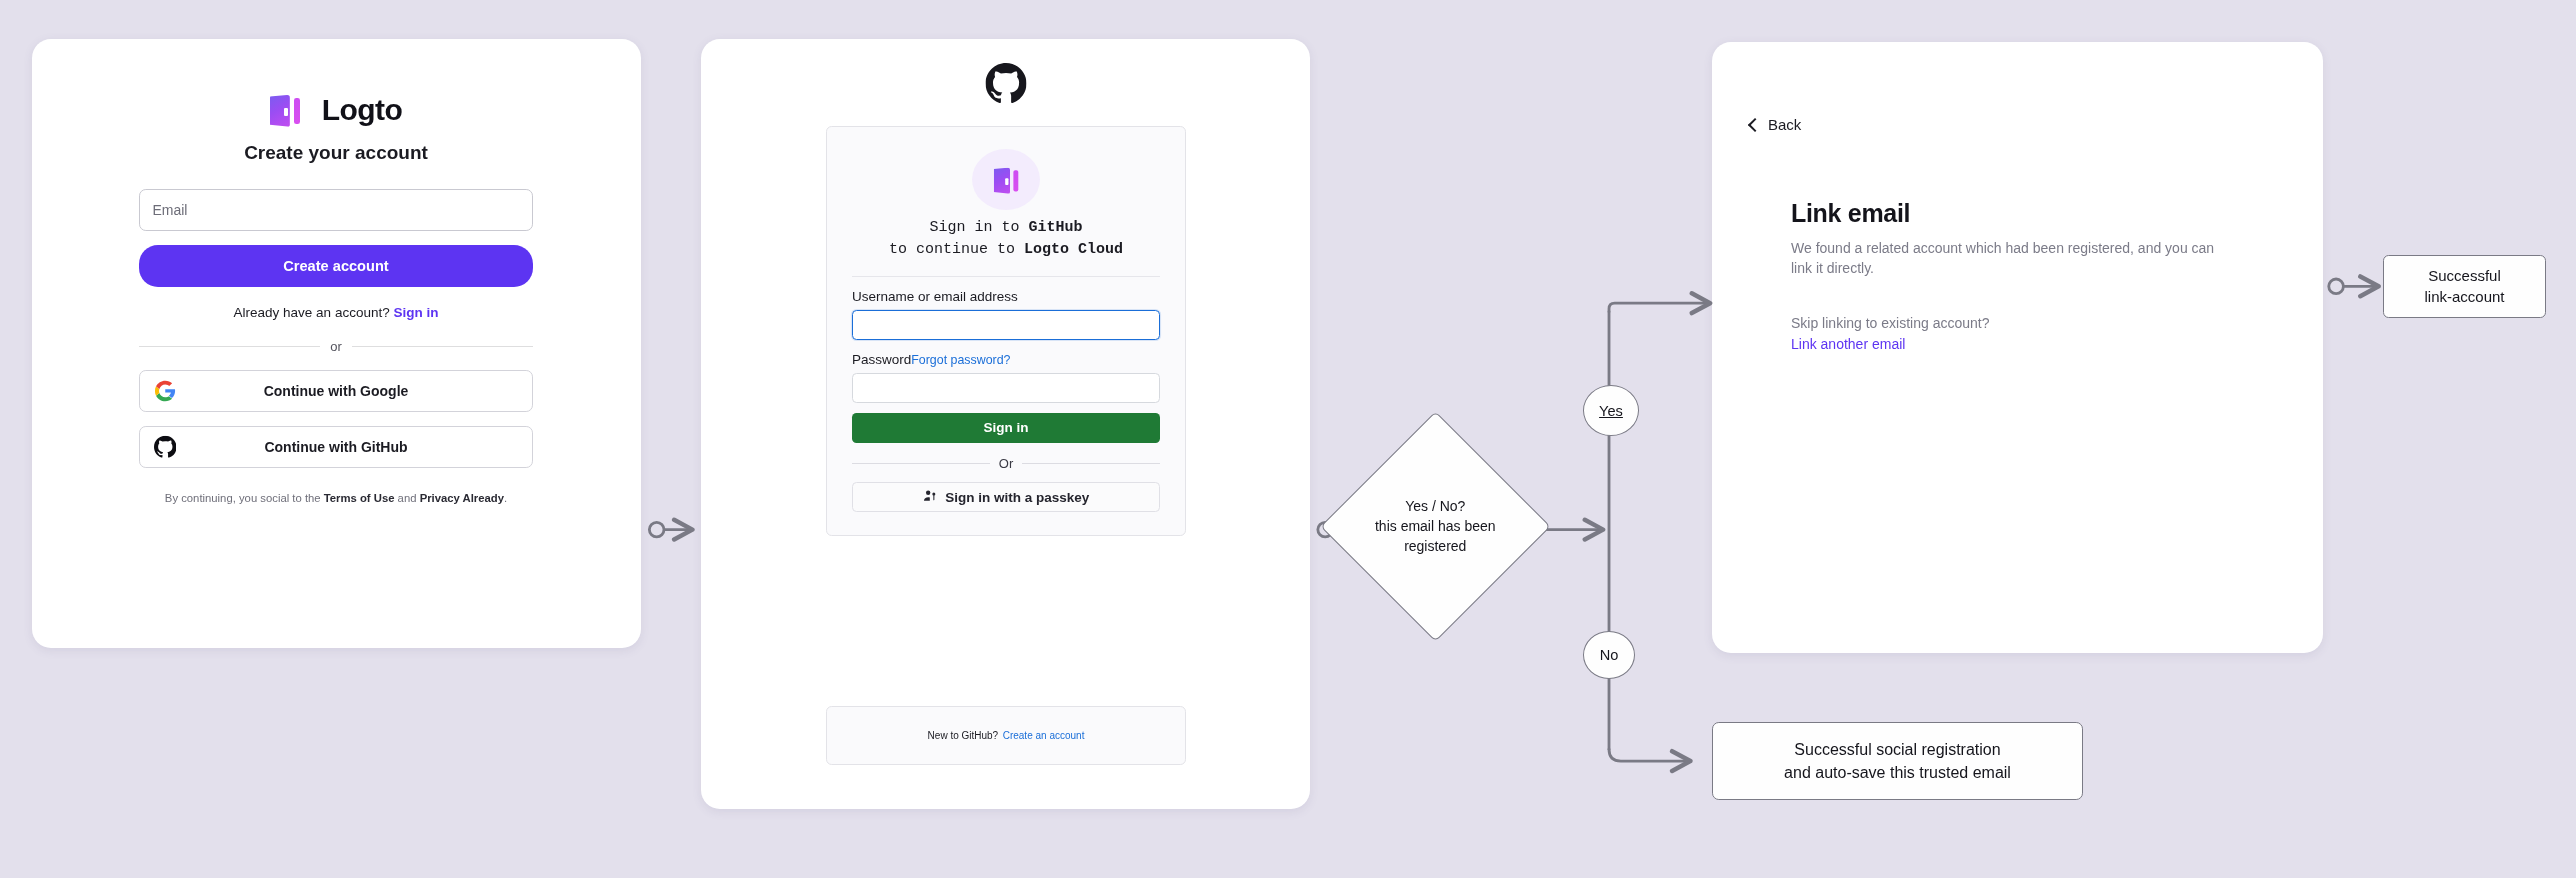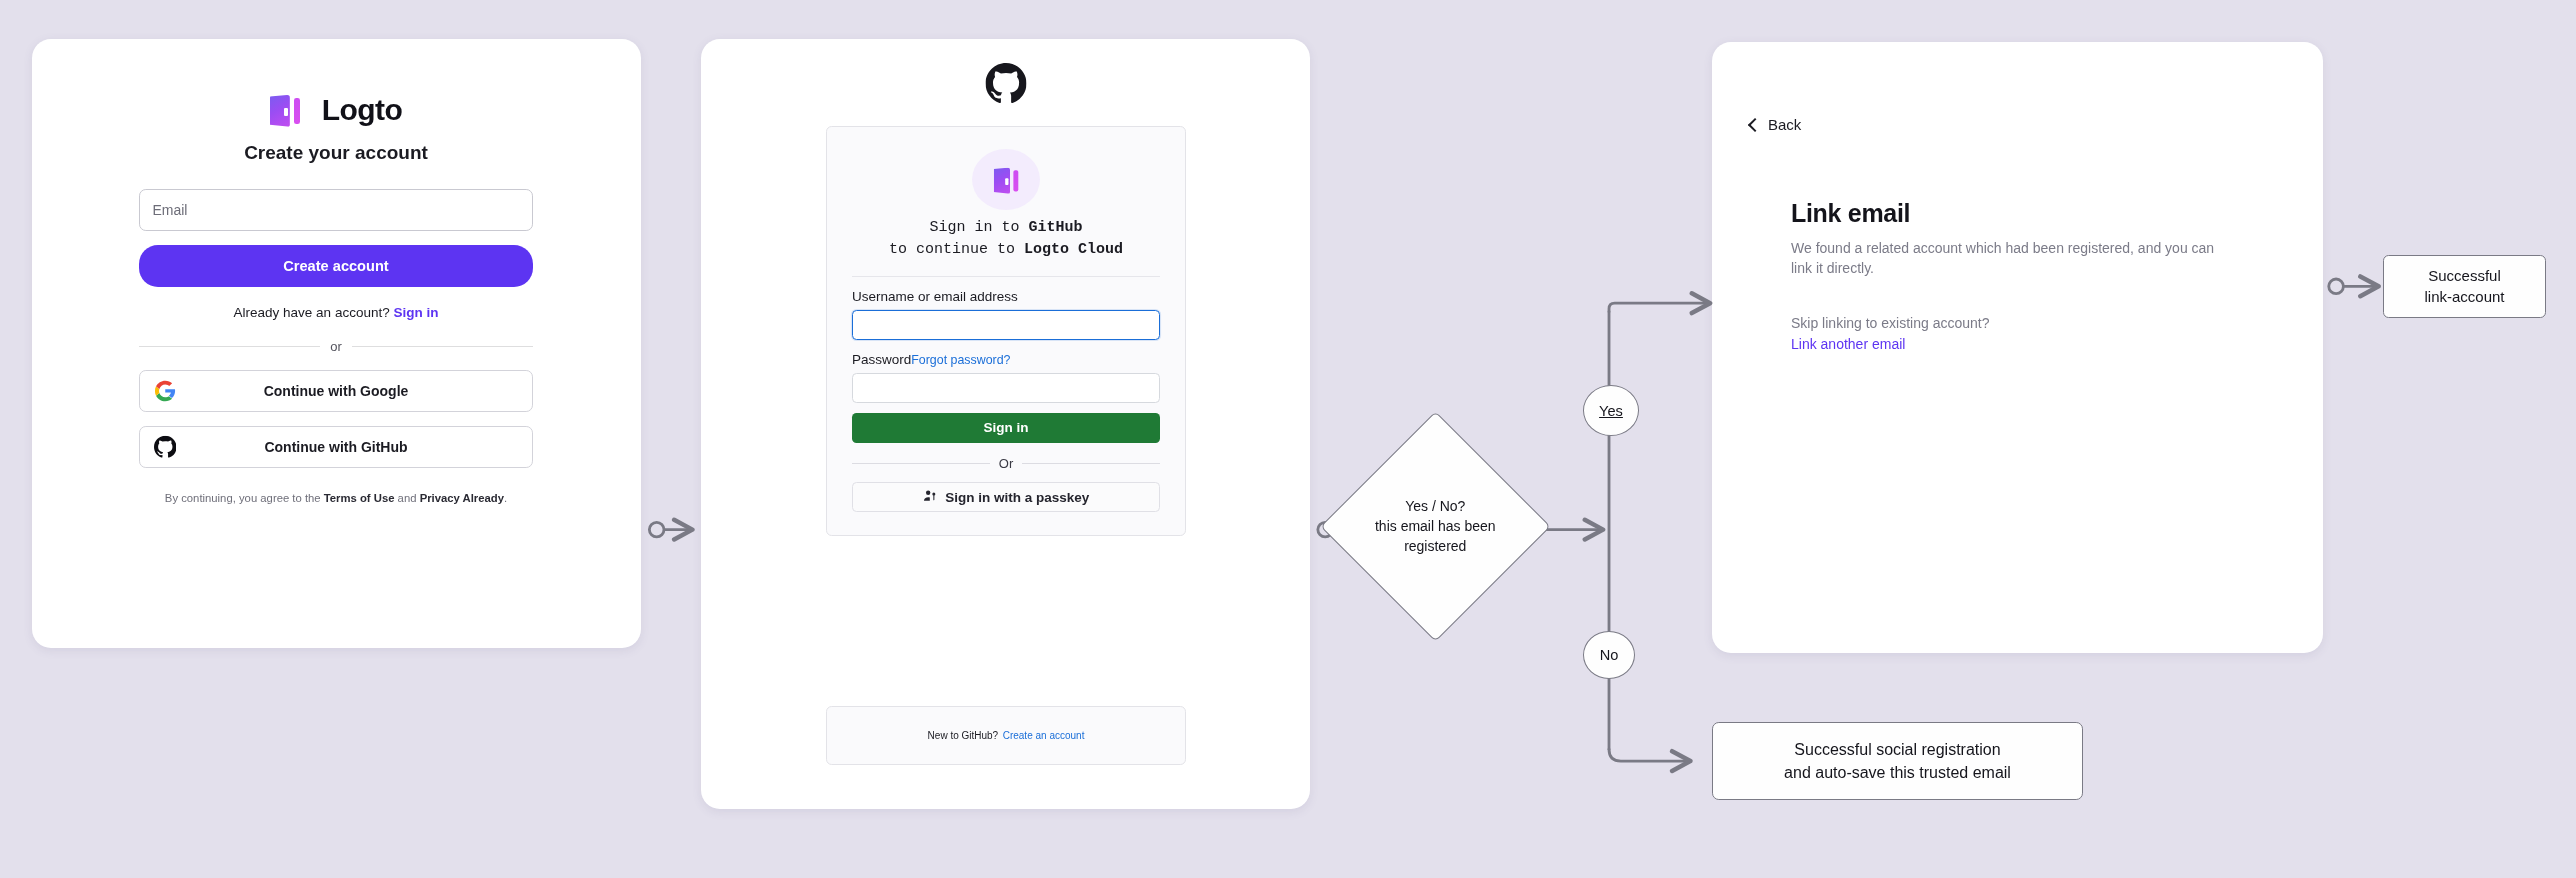--- a/index.html
+++ b/index.html
@@ -213,21 +213,21 @@
           <span class="ic">
             <svg viewBox="0 0 16 16" width="22.5" height="22.5" fill="#0d0d12">
               <path d="M8 0C3.58 0 0 3.58 0 8c0 3.54 2.29 6.53 5.47 7.59.4.07.55-.17.55-.38 0-.19-.01-.82-.01-1.49-2.01.37-2.53-.49-2.69-.94-.09-.23-.48-.94-.82-1.13-.28-.15-.68-.52-.01-.53.63-.01 1.08.58 1.23.82.72 1.21 1.87.87 2.33.66.07-.52.28-.87.51-1.07-1.78-.2-3.64-.89-3.64-3.95 0-.87.31-1.59.82-2.15-.08-.2-.36-1.02.08-2.12 0 0 .67-.21 2.2.82a7.4 7.4 0 0 1 2-.27c.68 0 1.36.09 2 .27 1.53-1.04 2.2-.82 2.2-.82.44 1.1.16 1.92.08 2.12.51.56.82 1.27.82 2.15 0 3.07-1.87 3.75-3.65 3.95.29.25.54.73.54 1.48 0 1.07-.01 1.93-.01 2.2 0 .21.15.46.55.38A8.01 8.01 0 0 0 16 8c0-4.42-3.58-8-8-8z"></path>
             </svg>
           </span>
           <span>Continue with GitHub</span>
         </button>
       </div>
 
       <div class="legal" style="margin-top:22.5px">
-        <span>By continuing, you agree to the </span><b>Terms of Use</b><span> and </span><b>Privacy Already</b><span>.</span>
+        <span>By continuing, you social to the </span><b>Terms of Use</b><span> and </span><b>Privacy Already</b><span>.</span>
       </div>
 
     </div>
   </div>
 
   <div class="card" id="card-github">
     <span class="gh-logo">
       <svg viewBox="0 0 16 16" width="41" height="41" fill="#17171d">
         <path d="M8 0C3.58 0 0 3.58 0 8c0 3.54 2.29 6.53 5.47 7.59.4.07.55-.17.55-.38 0-.19-.01-.82-.01-1.49-2.01.37-2.53-.49-2.69-.94-.09-.23-.48-.94-.82-1.13-.28-.15-.68-.52-.01-.53.63-.01 1.08.58 1.23.82.72 1.21 1.87.87 2.33.66.07-.52.28-.87.51-1.07-1.78-.2-3.64-.89-3.64-3.95 0-.87.31-1.59.82-2.15-.08-.2-.36-1.02.08-2.12 0 0 .67-.21 2.2.82a7.4 7.4 0 0 1 2-.27c.68 0 1.36.09 2 .27 1.53-1.04 2.2-.82 2.2-.82.44 1.1.16 1.92.08 2.12.51.56.82 1.27.82 2.15 0 3.07-1.87 3.75-3.65 3.95.29.25.54.73.54 1.48 0 1.07-.01 1.93-.01 2.2 0 .21.15.46.55.38A8.01 8.01 0 0 0 16 8c0-4.42-3.58-8-8-8z"></path>
       </svg>

